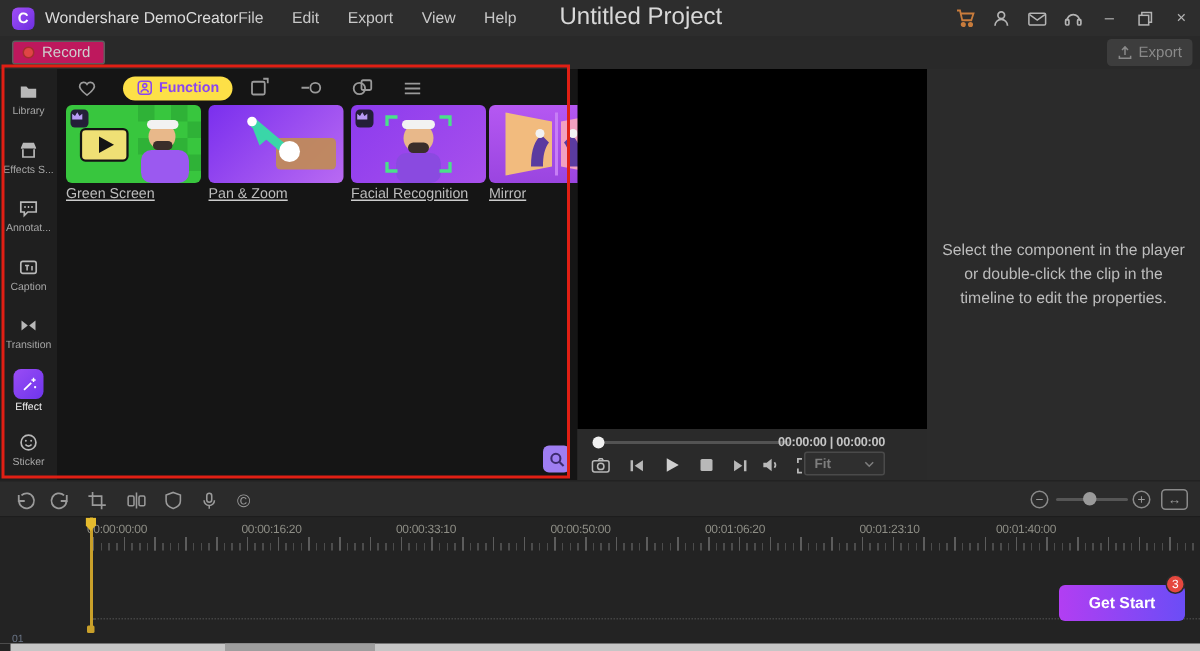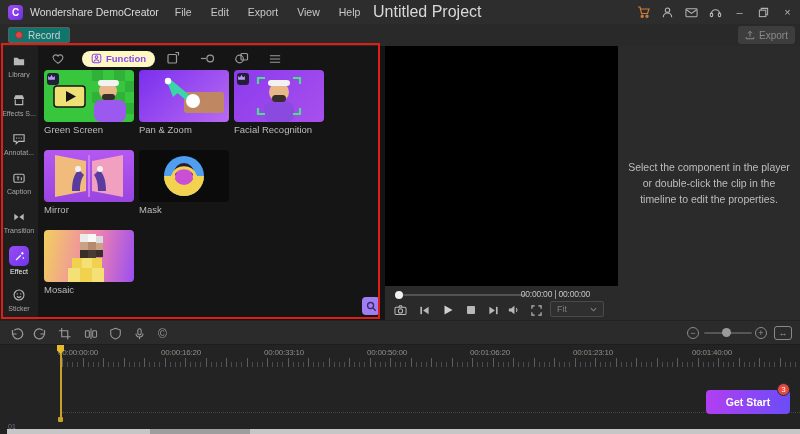--- a/index.html
+++ b/index.html
@@ -10,76 +10,76 @@
     -webkit-font-smoothing:antialiased;
   }
   svg { display:block; }
 
   
   .titlebar { position:absolute; left:0; top:0; width:800px; height:24px; background:#2d2d2d; display:flex; align-items:center; }
   .logo { width:15px; height:15px; margin-left:8px; border-radius:4px;
           background:linear-gradient(135deg,#a14ef5,#6c2fe0); color:#fff; font-size:10px; font-weight:bold;
           display:flex; align-items:center; justify-content:center; }
   .app-title { font-size:10.5px; color:#dcdcdc; margin-left:7px; white-space:nowrap; }
-  .menus { display:flex; gap:19px; margin-left:16px; }
+  .menus { display:flex; gap:19px; }
   .menu { font-size:10.5px; color:#c8c8c8; cursor:default; }
   .project-title { position:absolute; left:373px; top:0; height:24px; display:flex; align-items:center; font-size:16px; color:#d8d8d8; }
   .win-icons { position:absolute; right:5px; top:0; height:24px; display:flex; align-items:center; gap:9px; }
   .win-icons .wicon { width:15px; height:16px; display:flex; align-items:center; justify-content:center; color:#b4b4b4; font-size:11px; }
 
   
   .subbar { position:absolute; left:0; top:24px; width:800px; height:22px; background:#292929; }
   .record-btn { position:absolute; left:8px; top:3px; height:16px; padding:0 9px 0 6px;
-    display:inline-flex; align-items:center; gap:5px; background:#0f766e; border:1px solid #5d5d5d; border-radius:2px;
+    display:inline-flex; align-items:center; gap:5px; background:#be185d; border:1px solid #5d5d5d; border-radius:2px;
     font-size:10px; color:#cecece; font-family:inherit; }
   .rec-dot { width:8px; height:8px; border-radius:50%; background:#e04545; border:1px solid #a52e2e; }
   .export-btn { position:absolute; right:5px; top:2px; width:57px; height:18px; border:none; border-radius:3px;
     background:#3d3d3d; display:flex; align-items:center; justify-content:center; gap:4px; font-size:10px; color:#8a8a8a; font-family:inherit; }
 
   
   .sidebar { position:absolute; left:0; top:46px; width:38px; height:274px; background:#1f1f1f; display:flex; flex-direction:column; }
   .side-item { height:39px; display:flex; flex-direction:column; align-items:center; justify-content:center; gap:2px; cursor:default; }
   .side-item .slabel { font-size:7px; color:#a6a6a6; max-width:36px; overflow:hidden; white-space:nowrap; }
   .side-item .sicon { width:16px; height:16px; display:flex; align-items:center; justify-content:center; color:#b8b8b8; }
   .side-item.active .sicon { width:20px; height:20px; border-radius:5px; background:linear-gradient(135deg,#9a4cf5,#6e35ec); color:#fff; }
   .side-item.active .slabel { color:#f0f0f0; }
 
   
   .effects-panel { position:absolute; left:38px; top:46px; width:347px; height:274px; background:#151515; }
   .tabbar { position:absolute; left:12px; top:4px; height:17px; display:flex; align-items:center; }
   .tabicon { width:16px; height:16px; display:flex; align-items:center; justify-content:center; color:#9a9a9a; }
-  .tab-function { height:16px; margin-left:16px; margin-right:10px; padding:0 9px; border-radius:9px; background:#fef9c3;
+  .tab-function { height:16px; margin-left:16px; margin-right:10px; padding:0 9px; border-radius:9px; background:#fde047;
     display:flex; align-items:center; gap:4px; }
   .tab-function .flabel { font-size:9.5px; font-weight:bold; color:#8b46f0; }
   .tabicon.spaced { margin-left:18px; }
-  .grid { position:absolute; left:6px; top:24px; display:flex; flex-direction:column; gap:14px; }
+  .grid { position:absolute; left:6px; top:24px; display:flex; flex-direction:row; gap:2px;text-decoration:underline; }
   .grid-row { display:flex; gap:5px; }
   .cell { width:90px; }
   .thumb { position:relative; width:90px; height:52px; border-radius:4px; overflow:hidden; cursor:pointer; }
   .thumb svg { position:absolute; left:0; top:0; }
   .caption { margin-top:2px; height:12px; font-size:9.5px; color:#bdbdbd; white-space:nowrap; }
   .crown-badge { position:absolute; left:3px; top:3px; width:12px; height:12px; border-radius:3px; background:#241f38; display:flex; align-items:center; justify-content:center; }
   .art-green-screen { background:#38c63e; }
   .art-pan-zoom { background:linear-gradient(135deg,#7a2fee,#b96af2); }
   .art-facial { background:linear-gradient(135deg,#8c3bee,#a850ec); }
   .art-mask { background:#0b0b0b; }
   .art-mirror { background:linear-gradient(180deg,#b558f2,#9a45e0); }
   .art-cinema { background:#000; }
   .art-mosaic { background:linear-gradient(100deg,#f2cf5e,#ef82b0 55%,#9a4ff0); }
   .search-btn { position:absolute; left:324px; top:251px; width:18px; height:18px; border:none; border-radius:4px;
     background:#9f7ef2; display:flex; align-items:center; justify-content:center; }
 
   
   .player-screen { position:absolute; left:385px; top:46px; width:233px; height:240px; background:#000; }
-  .player-controls { position:absolute; left:385px; top:286px; width:233px; height:34px; background:#2a2a2a; }
+  .player-controls { position:absolute; left:385px; top:286px; width:233px; height:34px; background:#2a2a2a;font-weight:bold; }
   .seek-dot { position:absolute; left:10px; top:5px; width:8px; height:8px; border-radius:50%; background:#f0f0f0; z-index:2; }
   .seek-track { position:absolute; left:13px; top:8px; width:128px; height:2px; background:#535353; border-radius:1px; }
   .time-display { position:absolute; right:28px; top:3px; font-size:8.5px; color:#c4c4c4; letter-spacing:-0.2px; }
   .pbtn { position:absolute; top:17px; width:15px; height:14px; display:flex; align-items:center; justify-content:center; color:#b8b8b8; background:none; border:none; }
-  .fit-select { position:absolute; left:165px; top:15px; width:54px; height:16px; border:1px solid #4a4a4a; border-radius:2px;
+  .fit-select { position:absolute; left:151px; top:15px; width:54px; height:16px; border:1px solid #4a4a4a; border-radius:2px;
     background:#2f2f2f; display:flex; align-items:center; justify-content:space-between; padding:0 6px; }
   .fit-select .fit-label { font-size:9px; color:#7e7e7e; }
   .info-panel { position:absolute; left:618px; top:46px; width:182px; height:274px; background:#2b2b2b; display:flex; align-items:center; justify-content:center; }
   .info-text { width:168px; text-align:center; font-size:10.5px; line-height:1.55; color:#bdbdbd; }
 
   
   .edit-toolbar { position:absolute; left:0; top:320px; width:800px; height:25px; background:#2b2b2b; border-top:1px solid #222; border-bottom:1px solid #1d1d1d; }
   .tbtn { position:absolute; top:4px; width:17px; height:17px; display:flex; align-items:center; justify-content:center; color:#9a9a9a; background:none; border:none; font-size:12px; font-family:inherit; }
   .zoom-circle { position:absolute; top:6px; width:12px; height:12px; border:1px solid #8a8a8a; border-radius:50%;
     color:#9a9a9a; font-size:9px; line-height:10px; text-align:center; background:none; padding:0; }
@@ -532,21 +532,21 @@
     <button class="fit-range-btn">↔</button>
   </div>
 
   <div class="timeline">
     <span class="ruler-label" style="left:38px">00:00:00:00</span>
     <span class="ruler-label" style="left:141px">00:00:16:20</span>
     <span class="ruler-label" style="left:244px">00:00:33:10</span>
     <span class="ruler-label" style="left:347px">00:00:50:00</span>
     <span class="ruler-label" style="left:450px">00:01:06:20</span>
     <span class="ruler-label" style="left:553px">00:01:23:10</span>
-    <span class="ruler-label" style="left:672px">00:01:40:00</span>
+    <span class="ruler-label" style="left:644px">00:01:40:00</span>
     <div class="ruler-ticks"></div>
     <div class="track-line"></div>
     <div class="playhead-line"></div>
     <div class="playhead-flag"></div>
     <div class="playhead-foot"></div>
     <button class="get-start-btn">Get Start</button>
     <span class="notif-badge">3</span>
   </div>
 
   <span class="track-label">01</span>

